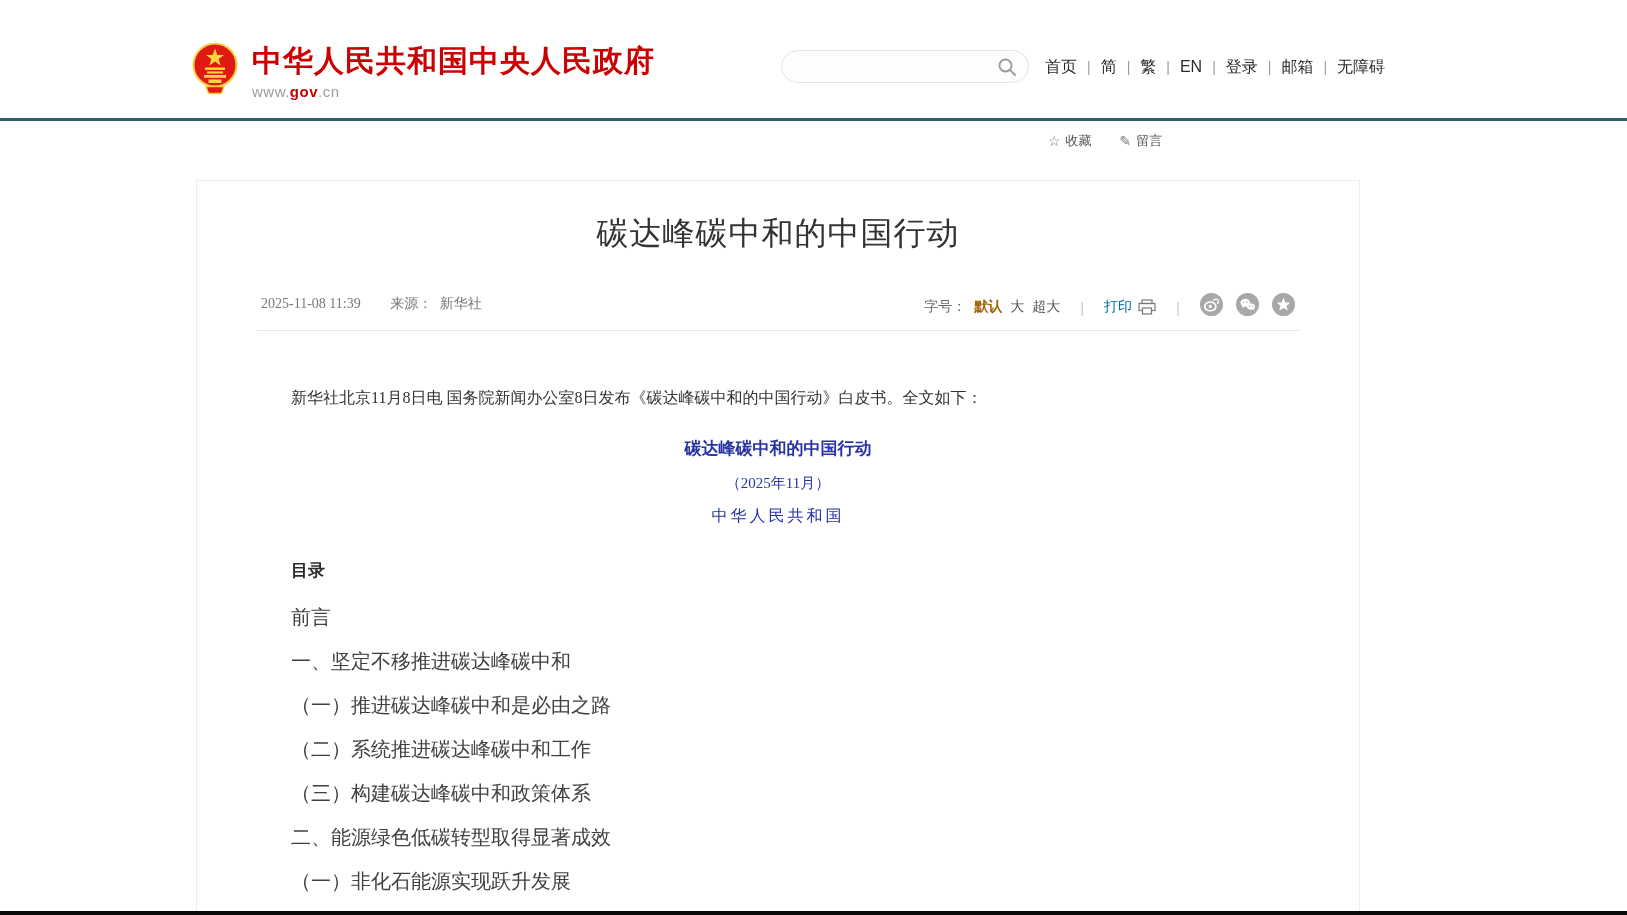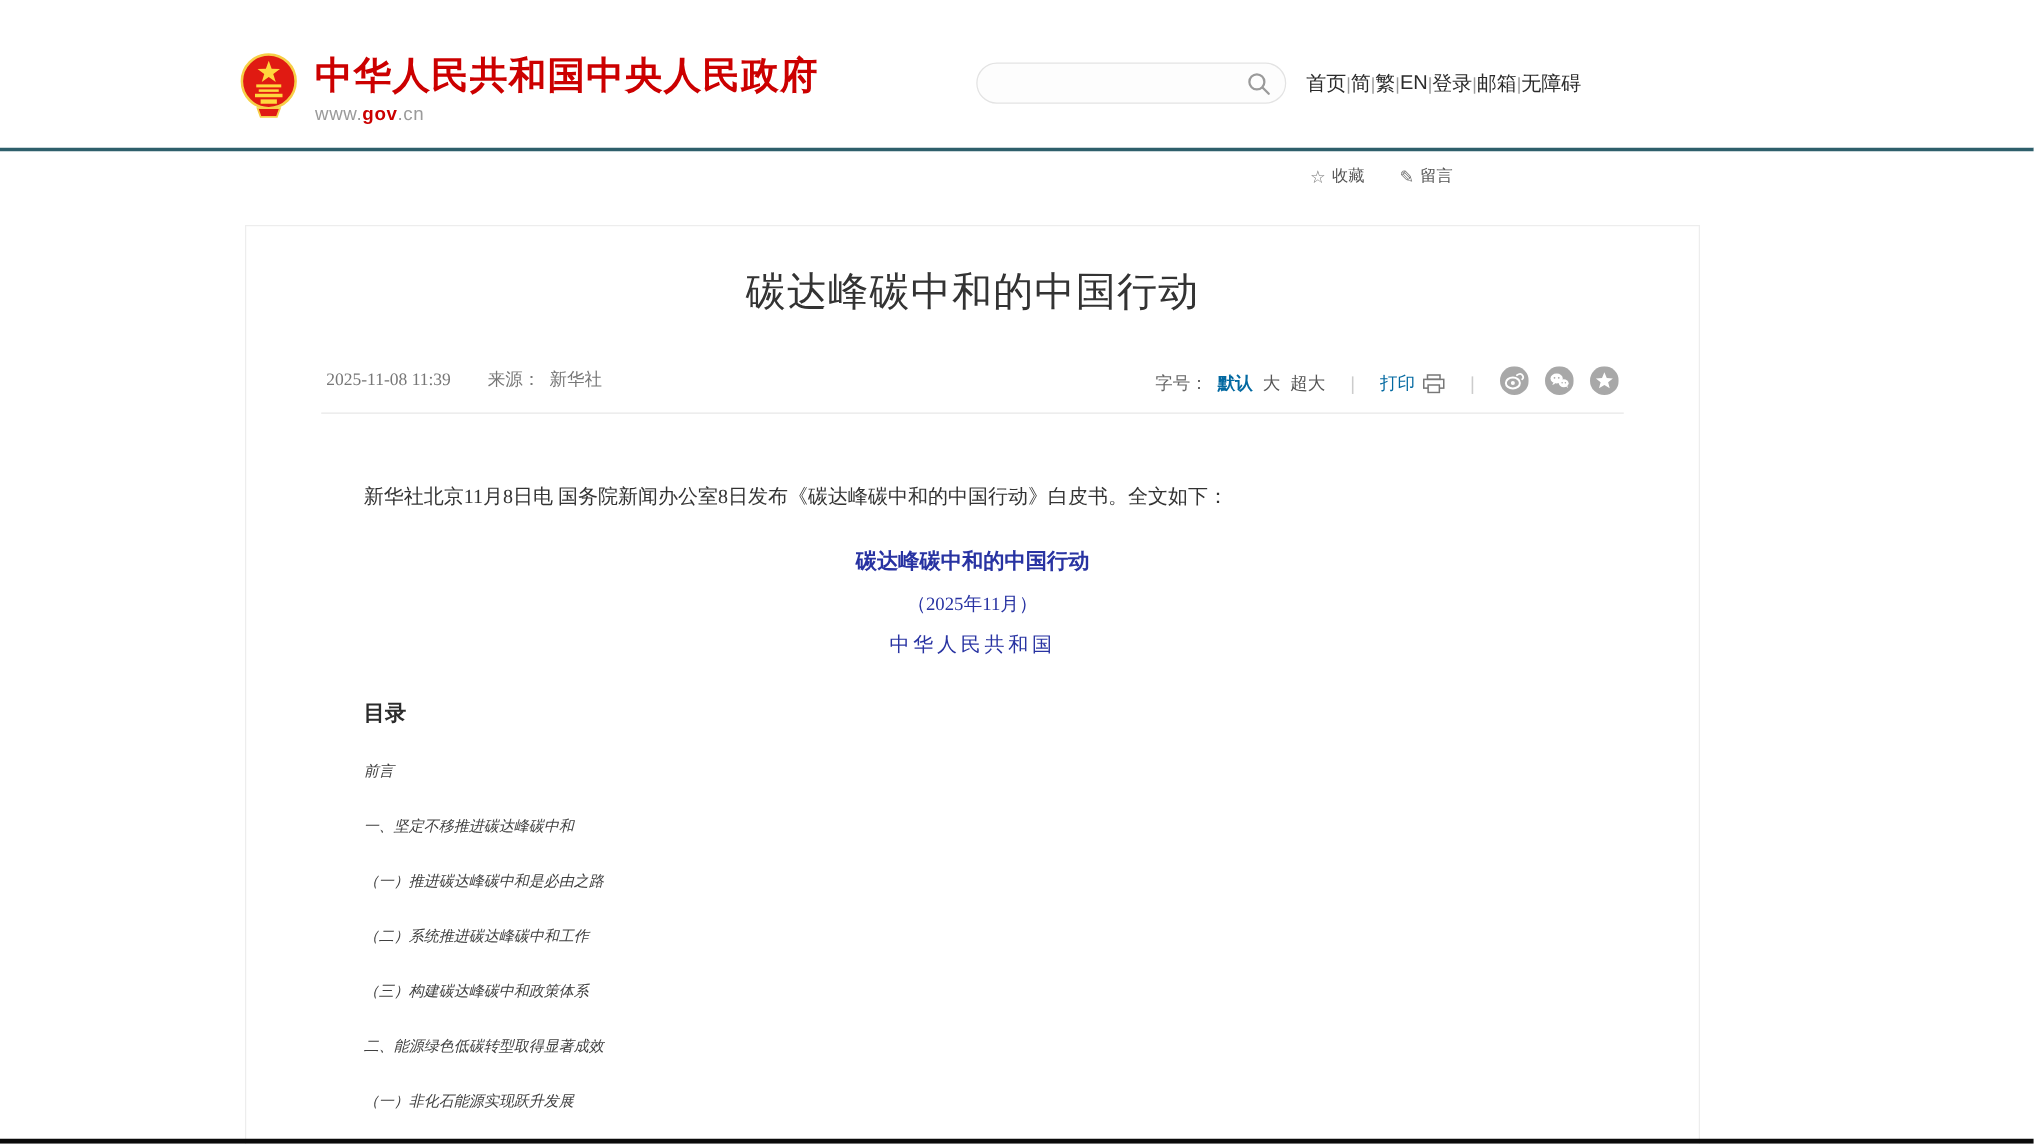--- a/index.html
+++ b/index.html
@@ -25,21 +25,21 @@
     display:flex; align-items:center; padding:0 10px 0 16px;
   }
   .search-box input {
     flex:1; border:none; outline:none; background:transparent;
     font-size:14px; color:#333; font-family:inherit;
   }
   .search-btn { width:22px; height:22px; cursor:pointer; display:flex; align-items:center; justify-content:center; }
 
   .top-nav {
     position:absolute; left:1045px; top:55px; height:24px;
-    display:flex; align-items:center; font-size:16px; color:#2b2b2b;justify-content:flex-end;
+    display:flex; align-items:center; gap:10px; font-size:16px; color:#2b2b2b;justify-content:flex-end;
   }
   .top-nav .nav-link { cursor:pointer; white-space:nowrap; }
   .top-nav .sep { color:#9a9a9a; font-size:14px; }
 
   .header-line { height:3px; background:#2e5f6b; }
 
   
   .page-actions {
     position:absolute; top:132px; left:1048px;
     display:flex; gap:28px; font-size:13px; color:#555; align-items:center;
@@ -58,41 +58,41 @@
   }
   .meta-row {
     margin:40px 64px 0; display:flex; justify-content:space-between; align-items:center; height:22px;
   }
   .meta-left { font-size:14px; color:#777; font-family:"Liberation Serif","DejaVu Serif",serif; }
   .meta-left .src-label { margin-left:26px; }
   .meta-left .src { margin-left:4px;text-align:center; }
   .meta-right { display:flex; align-items:flex-end; font-size:14px; color:#555; }
   .fs-label { color:#666; }
   .fs-opt { margin-left:8px; cursor:pointer; color:#555; }
-  .fs-opt.active { color:#0369a1; font-weight:bold; }
+  .fs-opt.active { color:#a16207; font-weight:bold; }
   .meta-sep { color:#ccc; margin:0 20px; font-size:15px; }
   .print-link { display:flex; align-items:center; gap:6px; cursor:pointer; color:#0369a1; }
   .share-icons { display:flex; align-items:center; gap:13px; }
   .share-icons .sicon { width:23px; height:23px; cursor:pointer; }
 
   .divider { margin:15px 60px 0; border-top:1px solid #e7e7e7; height:0; }
 
   
   .article-body { margin:0 94px; font-size:16px; color:#333; }
   .lead-para {
     margin-top:56px; line-height:22px;
     font-family:"Liberation Serif","DejaVu Serif",serif;
   }
   .doc-head { text-align:center; }
   .doc-title { margin-top:28px; font-size:17px; font-weight:bold; color:#2833a2; }
   .doc-date  { margin-top:14px; font-size:15px; color:#2833a2; font-family:"Liberation Serif","DejaVu Serif",serif; }
   .doc-org   { margin-top:13px; font-size:16px; color:#2833a2; letter-spacing:3px;
                font-family:"Liberation Serif","DejaVu Serif",serif; }
   .toc-heading { margin-top:32px; font-size:17px; font-weight:bold; color:#2b2b2b; }
-  .toc-item { margin-top:27px; font-size:12px; color:#404040; line-height:17px;font-style:italic; }
+  .toc-item { margin-top:27px; font-size:20px; color:#404040; line-height:17px; }
 
   .bottom-line { position:absolute; left:0; bottom:0; width:100%; height:4px; background:#0a0a0a; }
 </style>
 </head>
 <body>
 
 <div class="header">
   <div class="logo">
     <svg width="46" height="58" viewBox="0 0 46 58">
       <circle cx="23" cy="25" r="21.5" fill="#e01a12" stroke="#f7cf47" stroke-width="2"></circle>

